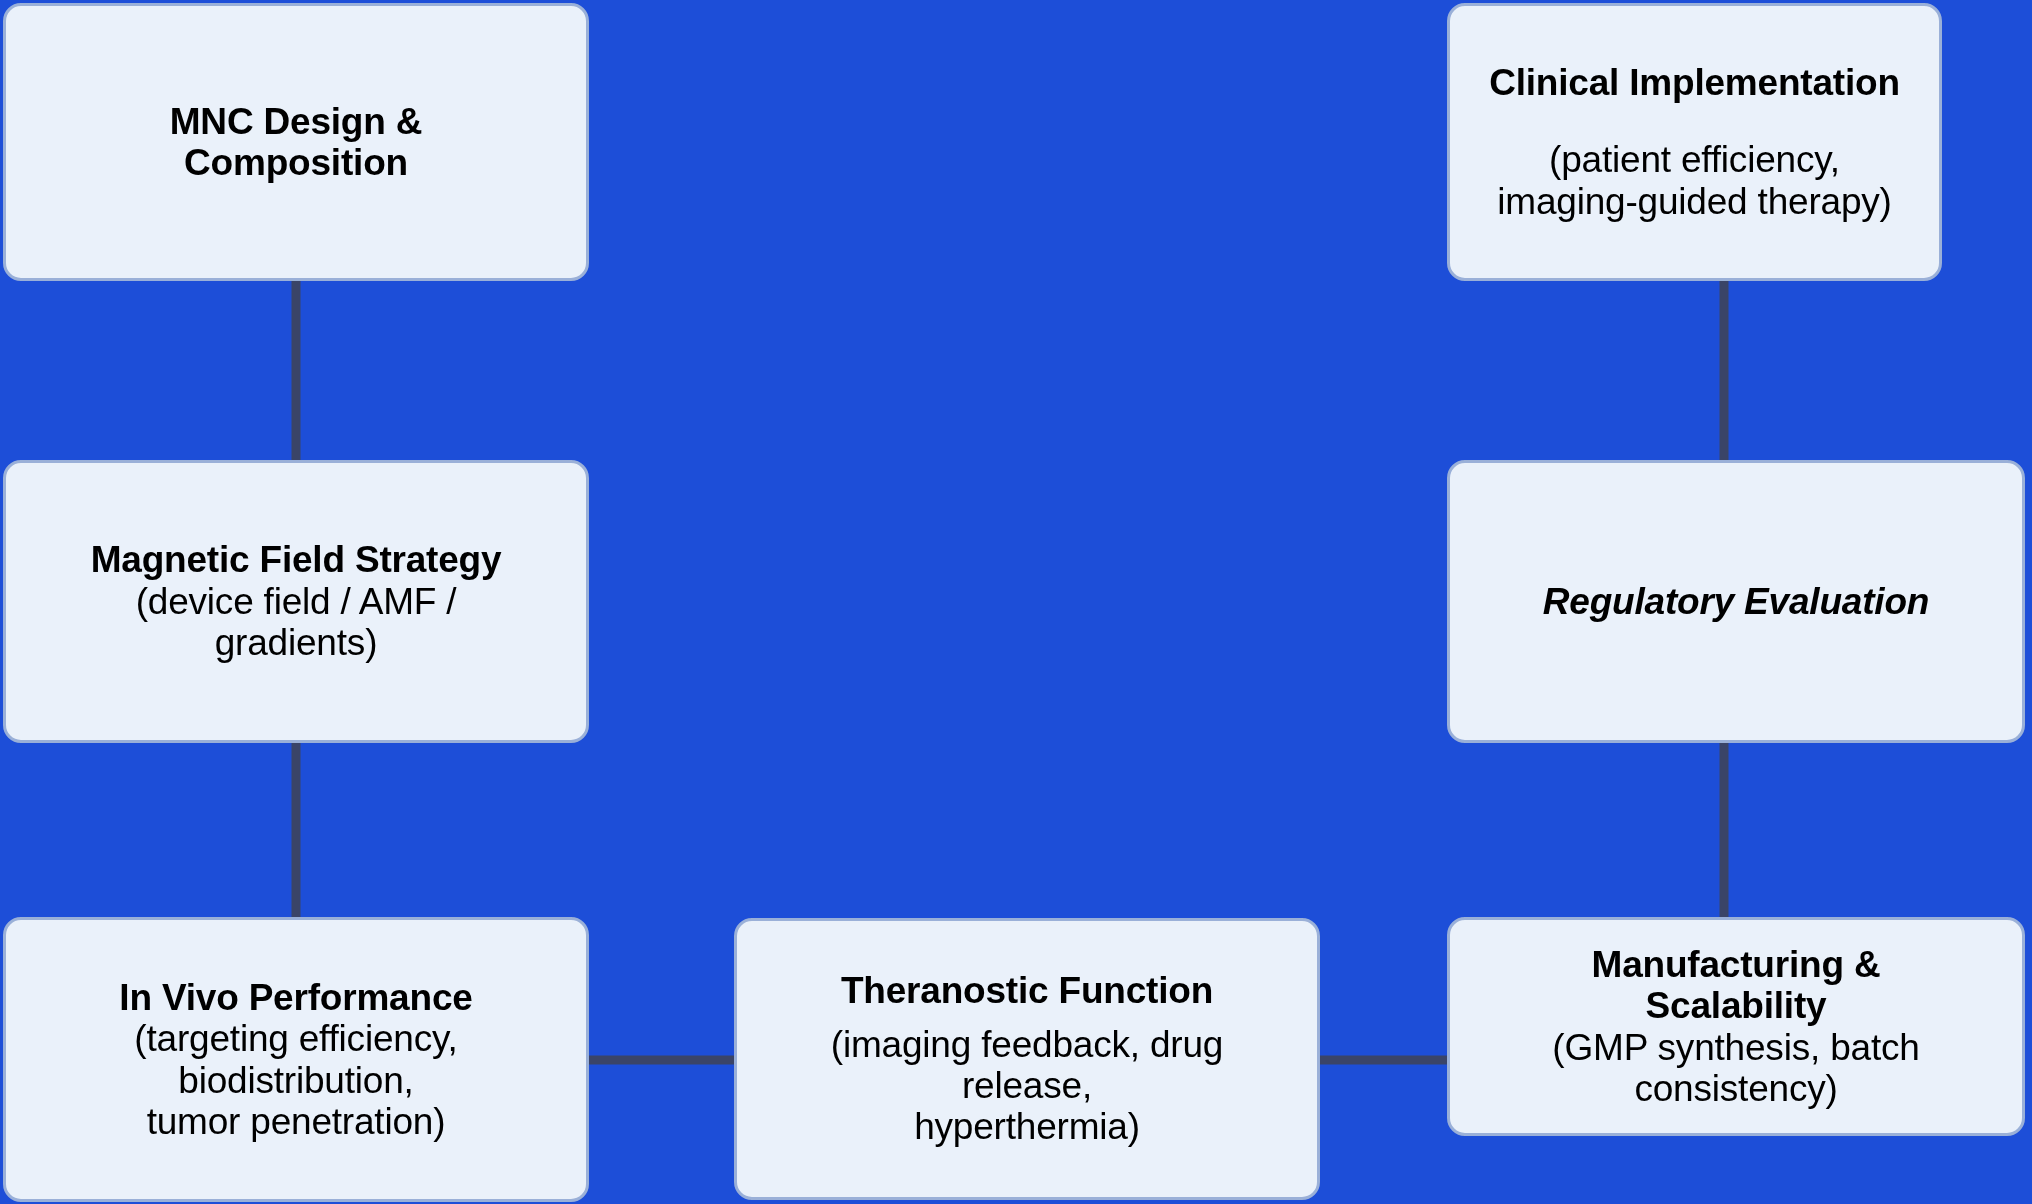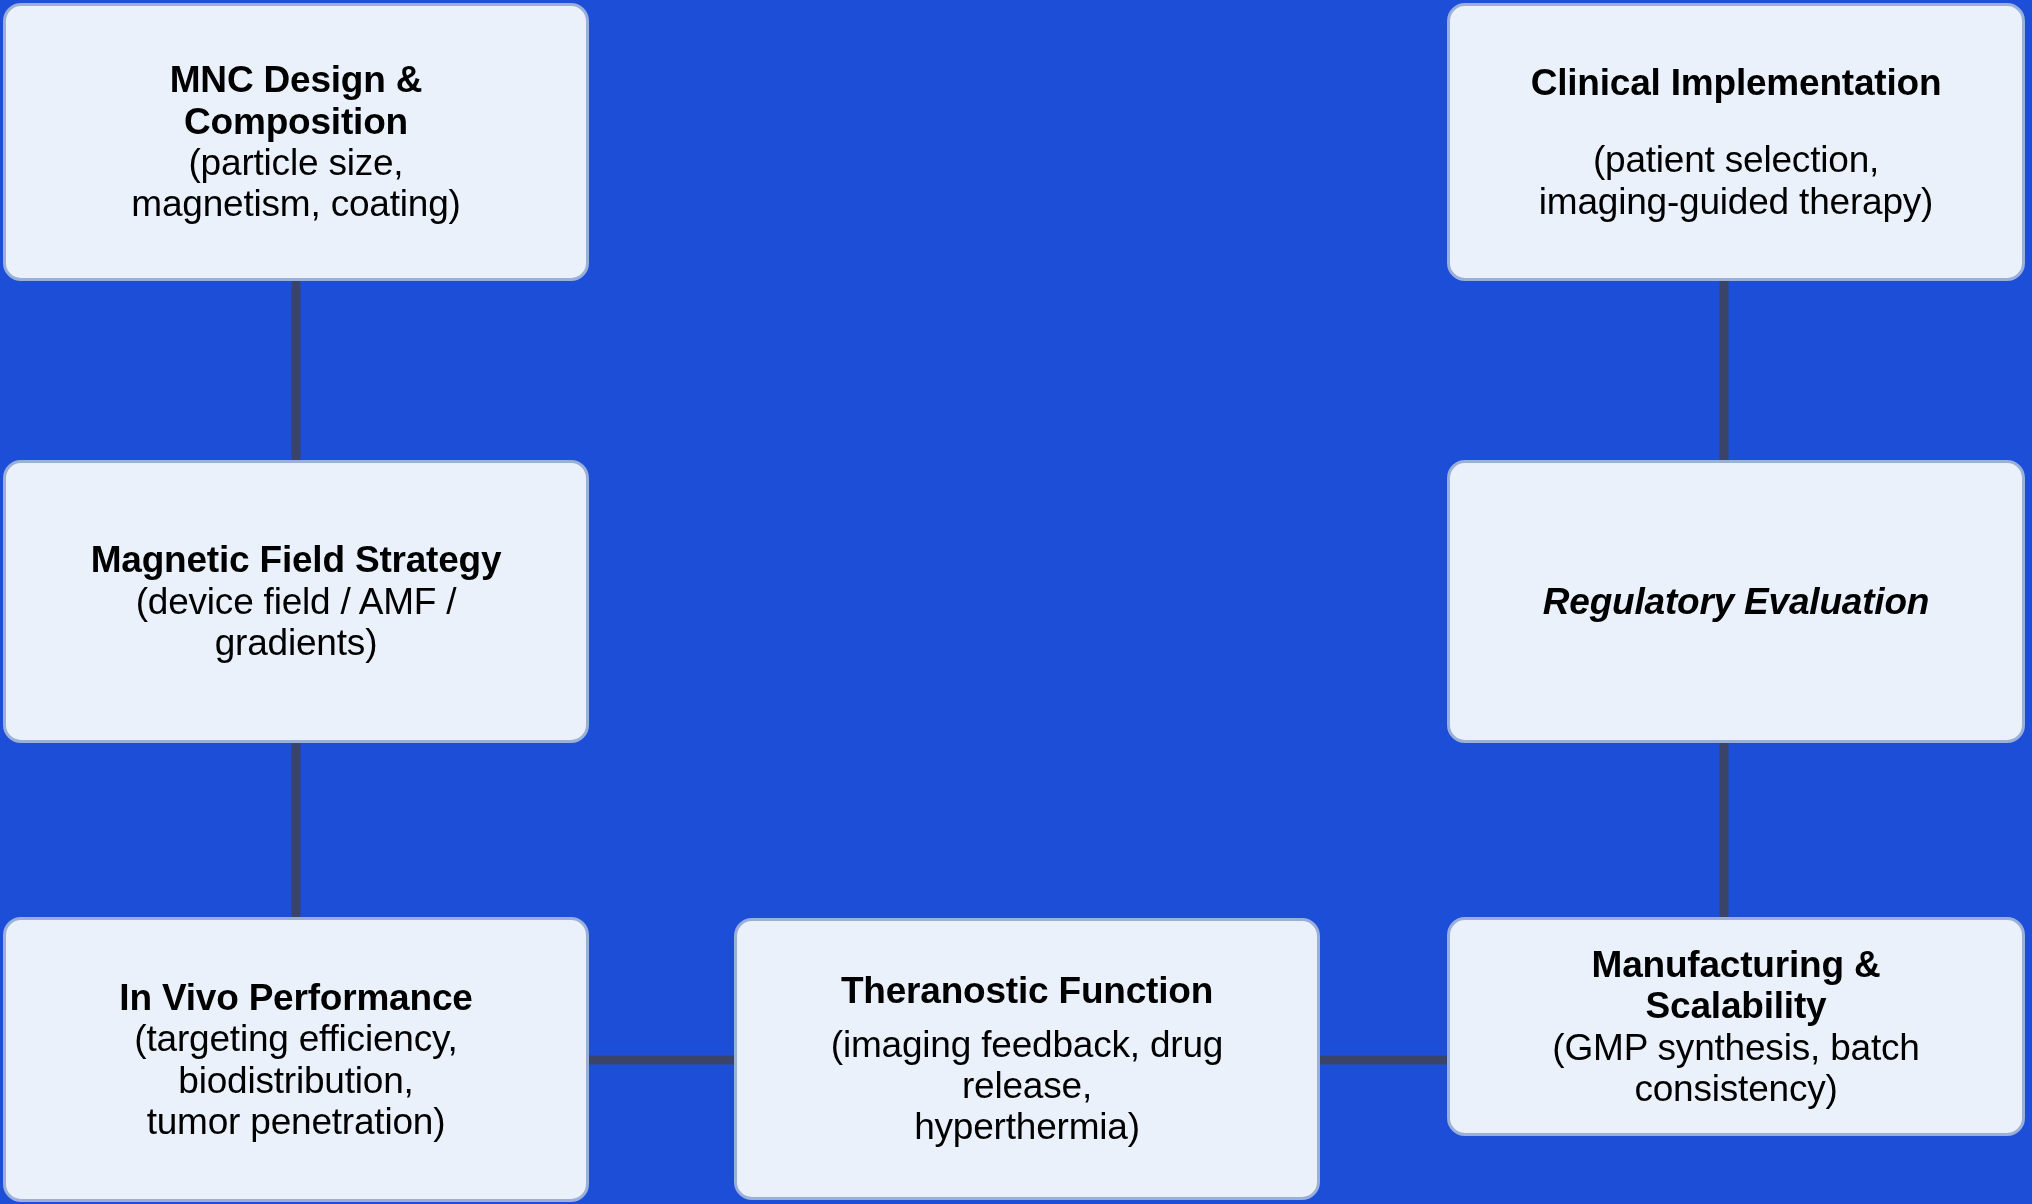--- a/index.html
+++ b/index.html
@@ -50,21 +50,21 @@
   .node-sub {
     font-weight: normal;
     font-size: 37px;
     line-height: 1.12;
     letter-spacing: -0.2px;
     white-space: pre-line;
   }
 
   
   #node-mnc-design          { left: 3px;    top: 3px;    width: 586px; height: 278px; }
-  #node-clinical            { left: 1447px; top: 3px;    width: 578px; height: 278px; gap: 36px; }
+  #node-clinical            { left: 1447px; top: 3px;    width: 495px; height: 278px; gap: 36px; }
   #node-magnetic-field      { left: 3px;    top: 460px;  width: 586px; height: 283px; }
   #node-regulatory          { left: 1447px; top: 460px;  width: 578px; height: 283px; font-style: italic; }
   #node-in-vivo             { left: 3px;    top: 917px;  width: 586px; height: 285px; }
   #node-theranostic         { left: 734px;  top: 918px;  width: 586px; height: 282px; gap: 12px; }
   #node-manufacturing       { left: 1447px; top: 917px;  width: 578px; height: 219px; }
 </style>
 </head>
 <body>
 
 <div id="canvas">
@@ -94,27 +94,25 @@
 
     <g>
       <line x1="1724" y1="460" x2="1724" y2="252" stroke="#3A4468" stroke-width="9"></line>
       <polygon points="1724,228 1748,276 1700,276" fill="#3A4468"></polygon>
     </g>
   </svg>
 
   <div class="node" id="node-mnc-design">
     <div class="node-title">MNC Design &amp;
 Composition</div>
-    <div class="node-sub">(particle size,
-magnetism, coating)</div>
   </div>
 
   <div class="node" id="node-clinical">
     <div class="node-title">Clinical Implementation</div>
-    <div class="node-sub">(patient selection,
+    <div class="node-sub">(patient efficiency,
 imaging-guided therapy)</div>
   </div>
 
   <div class="node" id="node-magnetic-field">
     <div class="node-title">Magnetic Field Strategy</div>
     <div class="node-sub">(device field / AMF /
 gradients)</div>
   </div>
 
   <div class="node" id="node-regulatory">

